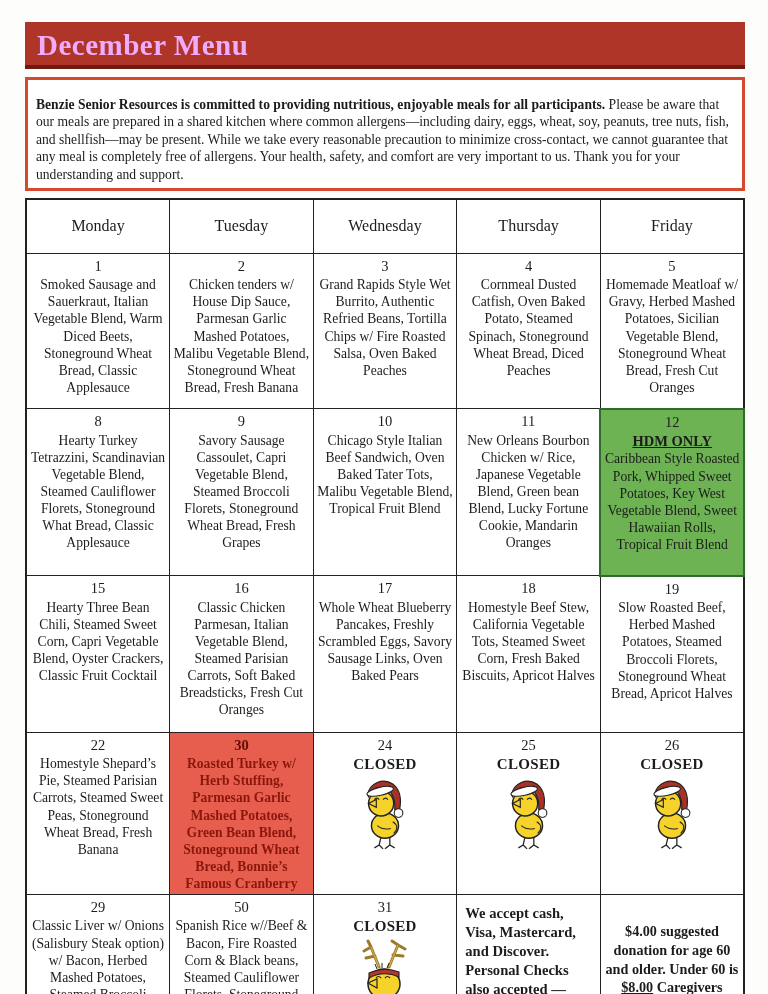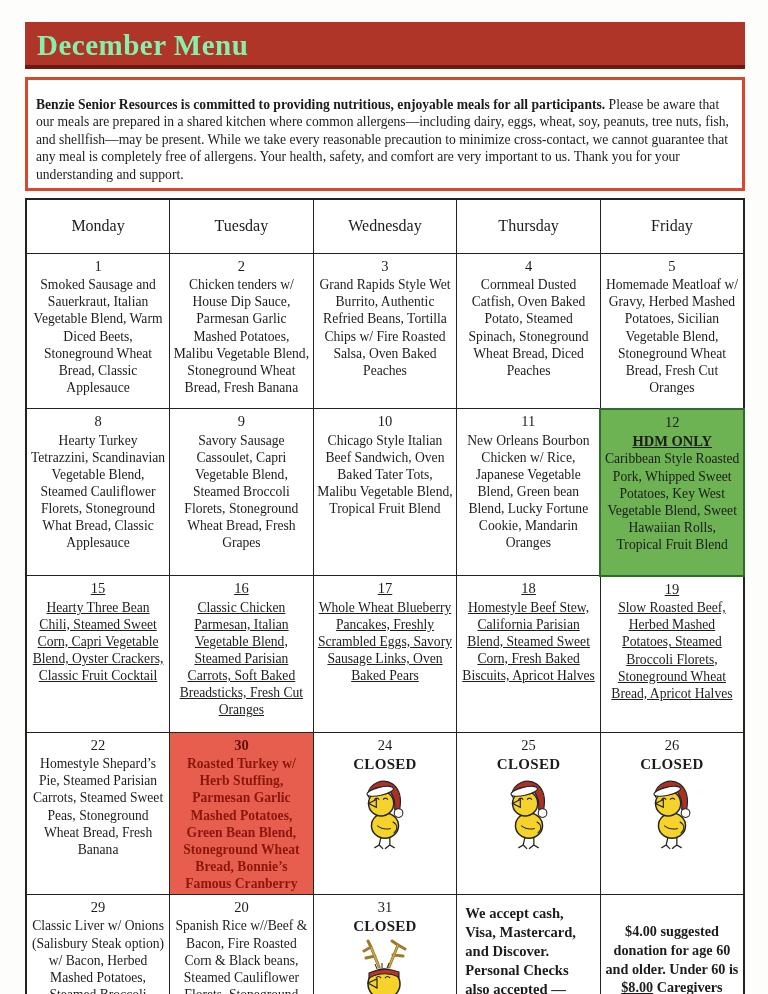--- a/index.html
+++ b/index.html
@@ -2,21 +2,21 @@
 <html><head>
 <meta charset="utf-8">
 <style>
   html,body{margin:0;padding:0;width:768px;height:994px;background:#fdfdfb;overflow:hidden;}
   body{font-family:"Liberation Serif", serif;color:#1c1c1c;}
   .page{padding:22px 23px 0 25px;}
 
   
   .banner{
     background:#ae3527;border-bottom:4px solid #6e1a12;
-    color:#86efac;display:flex;align-items:baseline;gap:10px;
+    color:#f0abfc;display:flex;align-items:baseline;gap:10px;
     padding:7px 12px 6px 12px;box-sizing:border-box;width:720px;height:47px;
   }
   .banner-title{font-size:29px;font-weight:bold;letter-spacing:.5px;white-space:nowrap;}
   .banner-sub{font-size:14.5px;font-weight:600;white-space:nowrap;}
 
   
   .disclaimer{
     margin-top:8px;border:3px solid #d6492e;background:#fff;
     width:720px;box-sizing:border-box;padding:16px 8px 5px 8px;
     font-size:13.6px;line-height:1.28;text-align:left;
@@ -29,21 +29,21 @@
     width:720px;background:#fff;border:2px solid #222;
   }
   th{
     border:1.5px solid #222;font-weight:normal;font-size:16px;
     height:29px;padding:12px;background:#fff;
   }
   td{
     border:1.5px solid #222;vertical-align:top;text-align:center;
     font-size:13.6px;line-height:1.26;padding:2px 3px 2px 3px;background:#fff;
   }
-  tr.r1 td{height:150px;} tr.r2 td{height:161px;} tr.r3 td{height:151px;text-decoration:underline;}
+  tr.r1 td{height:150px;} tr.r2 td{height:161px;} tr.r3 td{height:151px;}
   tr.r4 td{height:151px;} tr.r5 td{height:146px;}
   .daynum{font-size:14.5px;margin:1px 0 1px 0;}
   td.hdm{background:#6db253;border:2px solid #2f6b2a;}
   td.hdm .hdm-head{font-weight:bold;text-decoration:underline;font-size:14.5px;}
   td.holiday{background:#e85e4e;color:#8a170c;font-weight:bold;}
   td.holiday .daynum{font-weight:bold;color:#5e1008;}
   .closed-label{font-weight:bold;font-size:15px;letter-spacing:.3px;margin-top:0;}
   .bird{margin-top:3px;}
   td.info-cell{text-align:left;font-weight:bold;font-size:14.6px;padding:9px 6px 2px 8px;line-height:1.3;}
   td.donation-cell{font-weight:bold;font-size:14.2px;padding-top:27px;line-height:1.32;}
@@ -129,21 +129,21 @@
         <td>
             <div class="daynum">16</div>
             <div class="menu-text">Classic Chicken Parmesan, Italian Vegetable Blend, Steamed Parisian Carrots, Soft Baked Breadsticks, Fresh Cut Oranges</div>
           </td>
         <td>
             <div class="daynum">17</div>
             <div class="menu-text">Whole Wheat Blueberry Pancakes, Freshly Scrambled Eggs, Savory Sausage Links, Oven Baked Pears</div>
           </td>
         <td>
             <div class="daynum">18</div>
-            <div class="menu-text">Homestyle Beef Stew, California Parisian Blend, Steamed Sweet Corn, Fresh Baked Biscuits, Apricot Halves</div>
+            <div class="menu-text">Homestyle Beef Stew, California Vegetable Tots, Steamed Sweet Corn, Fresh Baked Biscuits, Apricot Halves</div>
           </td>
         <td>
             <div class="daynum">19</div>
             <div class="menu-text">Slow Roasted Beef, Herbed Mashed Potatoes, Steamed Broccoli Florets, Stoneground Wheat Bread, Apricot Halves</div>
           </td>
       </tr>
 
       <tr class="r4">
         <td>
             <div class="daynum">22</div>
@@ -199,21 +199,21 @@
           </svg>
         </td>
       </tr>
 
       <tr class="r5">
         <td>
             <div class="daynum">29</div>
             <div class="menu-text">Classic Liver w/ Onions (Salisbury Steak option) w/ Bacon, Herbed Mashed Potatoes, Steamed Broccoli Florets, Stoneground Wheat Bread, Diced Pears</div>
           </td>
         <td>
-            <div class="daynum">20</div>
+            <div class="daynum">50</div>
             <div class="menu-text">Spanish Rice w//Beef &amp; Bacon, Fire Roasted Corn &amp; Black beans, Steamed Cauliflower Florets, Stoneground Wheat Bread, Pineapple Tidbits</div>
           </td>
         <td>
           <div class="daynum">31</div>
           <div class="closed-label">CLOSED</div>
           <svg class="bird" width="72" height="72" viewBox="0 0 72 72">
             <path d="M30 28 L22 8 M22 8 L15 12 M22 8 L19 2 M26 17 L17 19 M40 28 L49 6 M49 6 L43 2 M49 6 L56 10 M44 16 L54 17" stroke="#9c7a2a" stroke-width="3" fill="none" stroke-linecap="round"></path>
             <path d="M30 28 L22 8 M40 28 L49 6" stroke="#d4ae4a" stroke-width="1.2" fill="none"></path>
             <ellipse cx="35" cy="45" rx="16" ry="15" fill="#f6d32a" stroke="#222" stroke-width="1.5"></ellipse>
             <path d="M19 44 L28 40 L28 49 Z" fill="#f6d32a" stroke="#222" stroke-width="1.2"></path>

